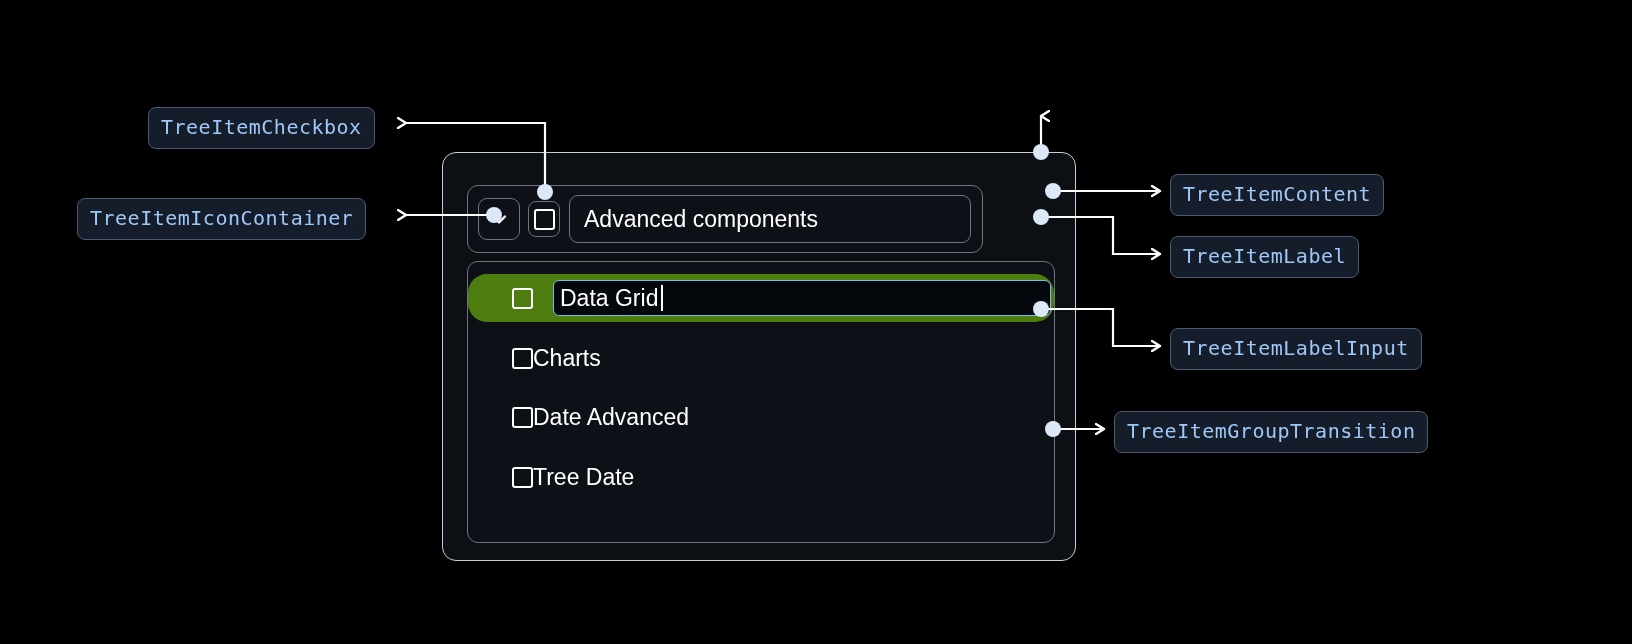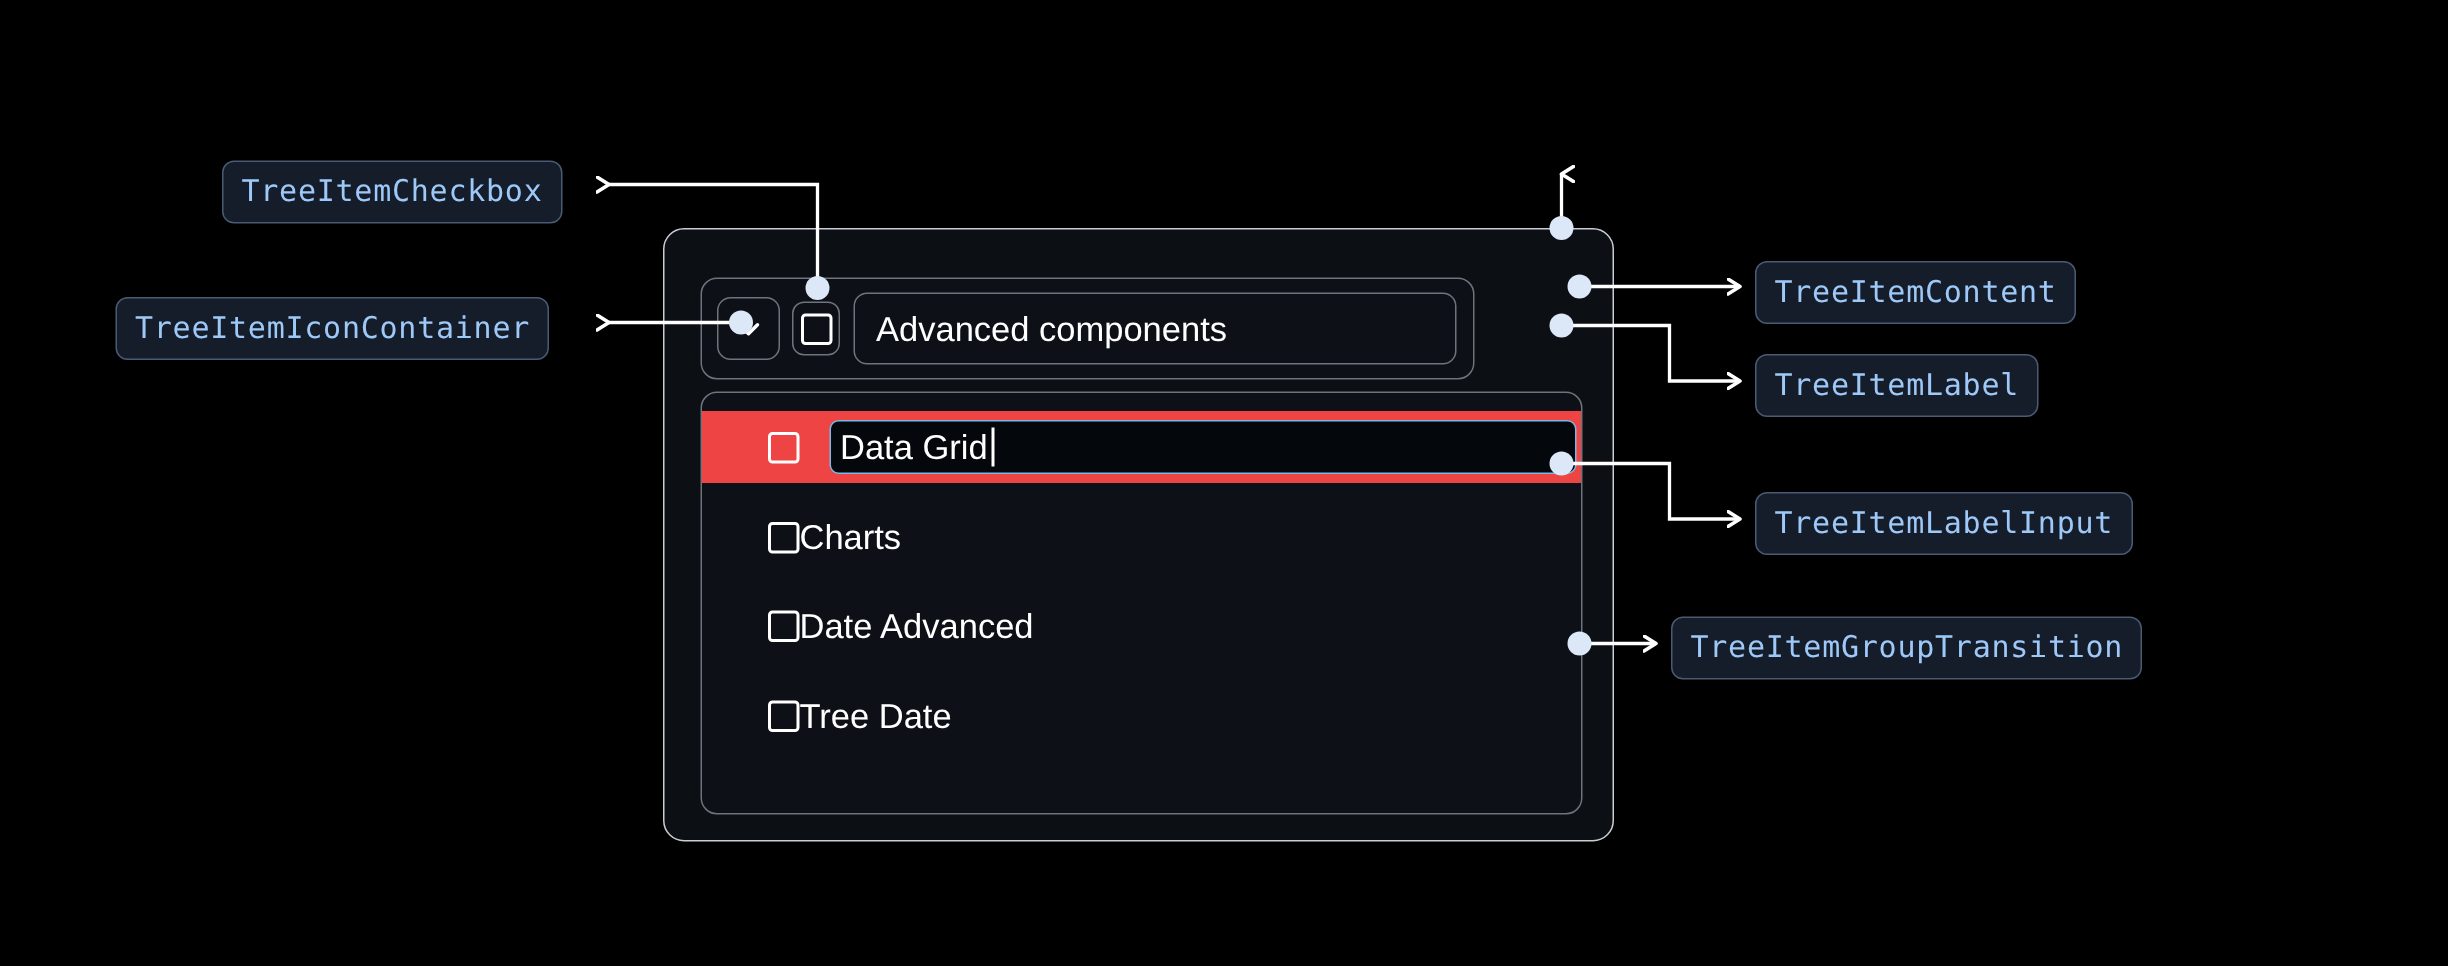--- a/index.html
+++ b/index.html
@@ -145,21 +145,22 @@
   .tree-row {
     position: absolute;
     left: 0;
     width: 100%;
     height: 48px;
     display: flex;
     align-items: center;
     box-sizing: border-box;
   }
   .tree-row.selected {
-    background: #ef4444;
+    background: #4d7c0f;
+    border-radius: 19px;
   }
   .tree-row .row-checkbox {
     margin-left: 44px;
     flex: 0 0 auto;
   }
   .tree-row .row-text {
     color: #ffffff;
     font-size: 23px;
     line-height: 1;
   }

